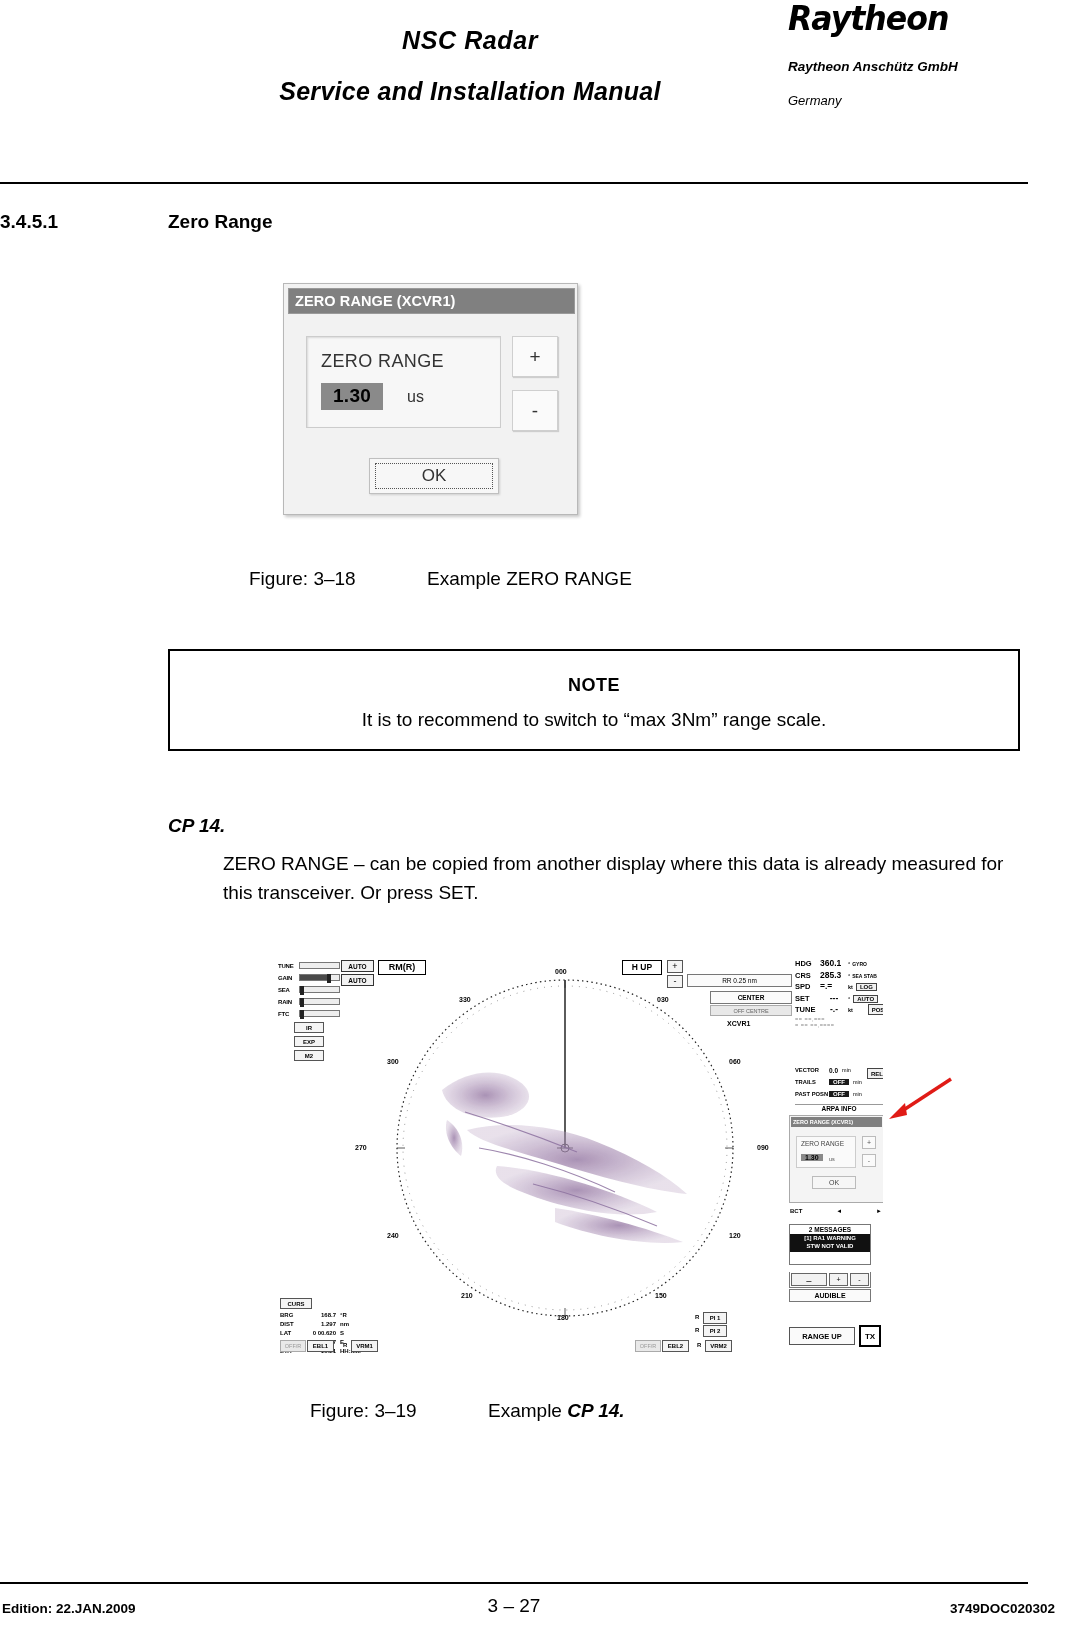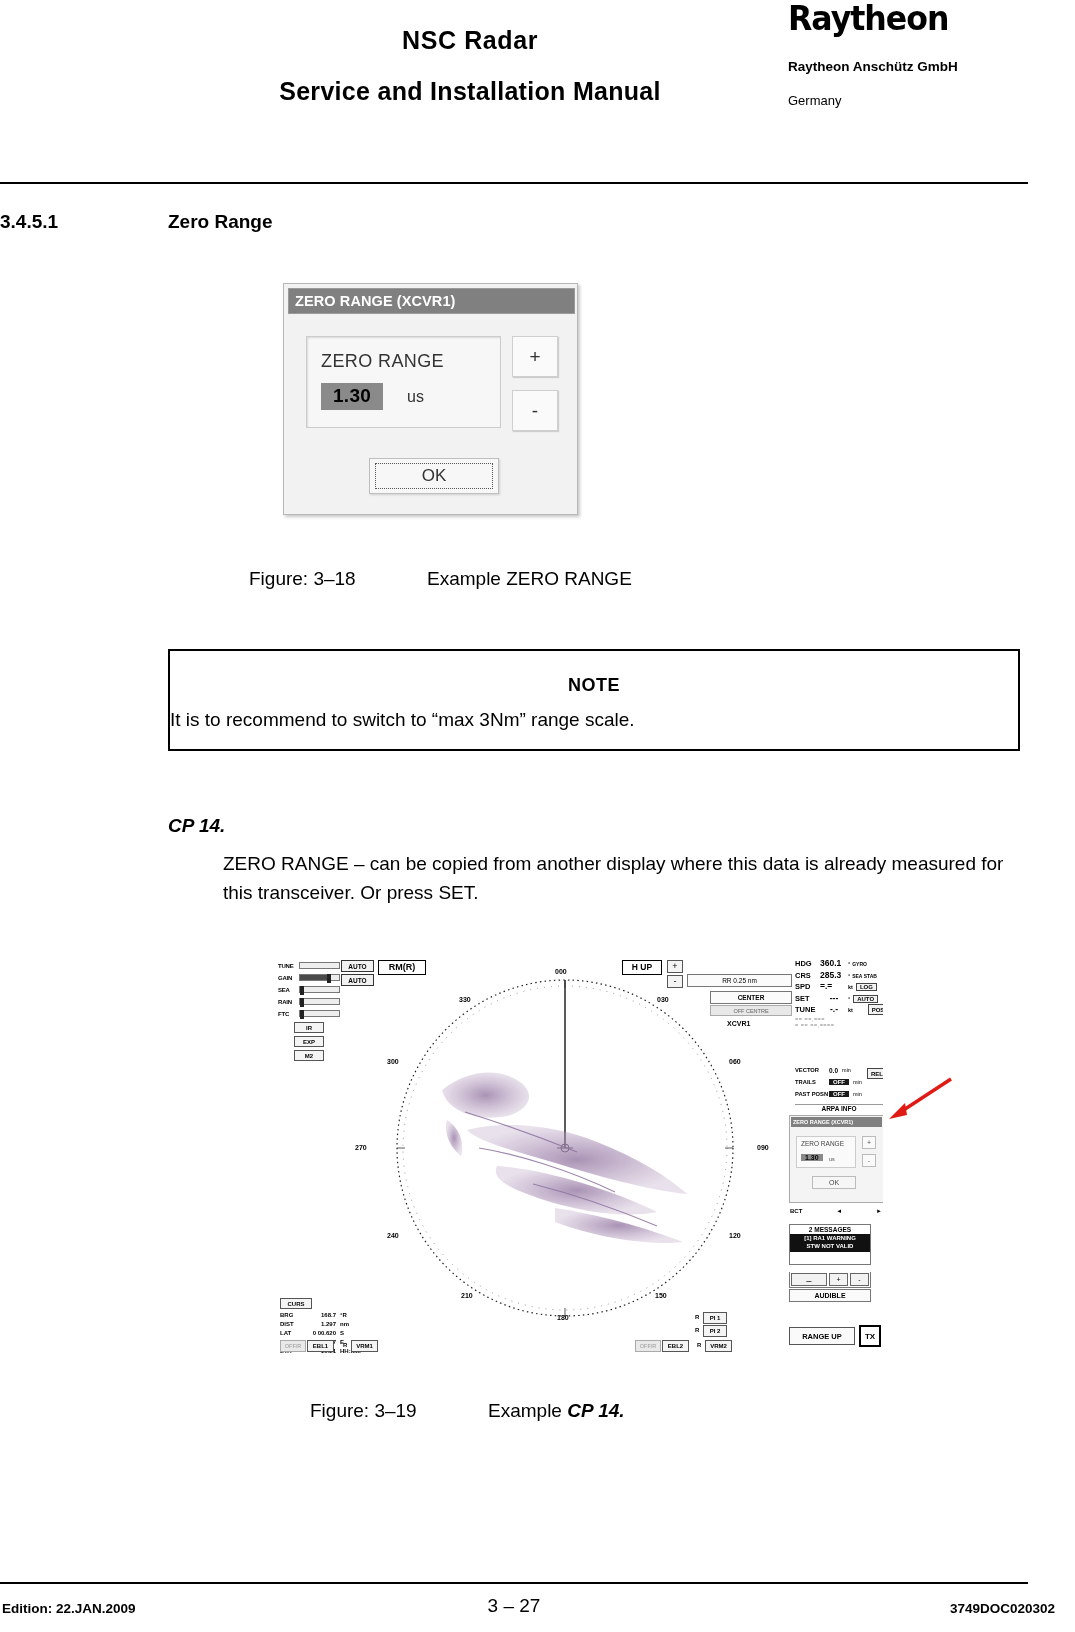--- a/index.html
+++ b/index.html
@@ -10,21 +10,21 @@
   body {
     width: 1075px; height: 1632px;
     position: relative;
     font-family: "Liberation Sans", sans-serif;
     color: #000;
     overflow: hidden;
   }
 
   
   .page-header {
-    position: absolute; left: 0; top: 0; width: 1075px; height: 185px;
+    position: absolute; left: 0; top: 0; width: 1075px; height: 185px; font-style: italic;
   }
   .doc-title-block {
     position: absolute; left: 170px; top: 26px; width: 600px;
     text-align: center;
   }
   .doc-title-line1 {
     font-size: 25px; font-weight: bold; letter-spacing: .6px;
     font-stretch: condensed;
   }
   .doc-title-line2 {
@@ -141,21 +141,21 @@
     position: absolute; left: 168px; top: 649px;
     width: 852px; height: 102px;
     border: 2px solid #000;
     background: #fff;
   }
   .note-title {
     position: absolute; top: 24px; width: 100%; text-align: center;
     font-size: 18px; font-weight: bold; letter-spacing: .5px;
   }
   .note-text {
-    position: absolute; top: 58px; width: 100%; text-align: left;
+    position: absolute; top: 58px; width: 100%; text-align: center;
     font-size: 19px;
   }
 
   
   .cp-label {
     position: absolute; left: 168px; top: 815px;
     font-size: 19px; font-weight: bold; font-style: italic;
   }
   .cp-para {
     position: absolute; left: 223px; top: 849px; width: 790px;

